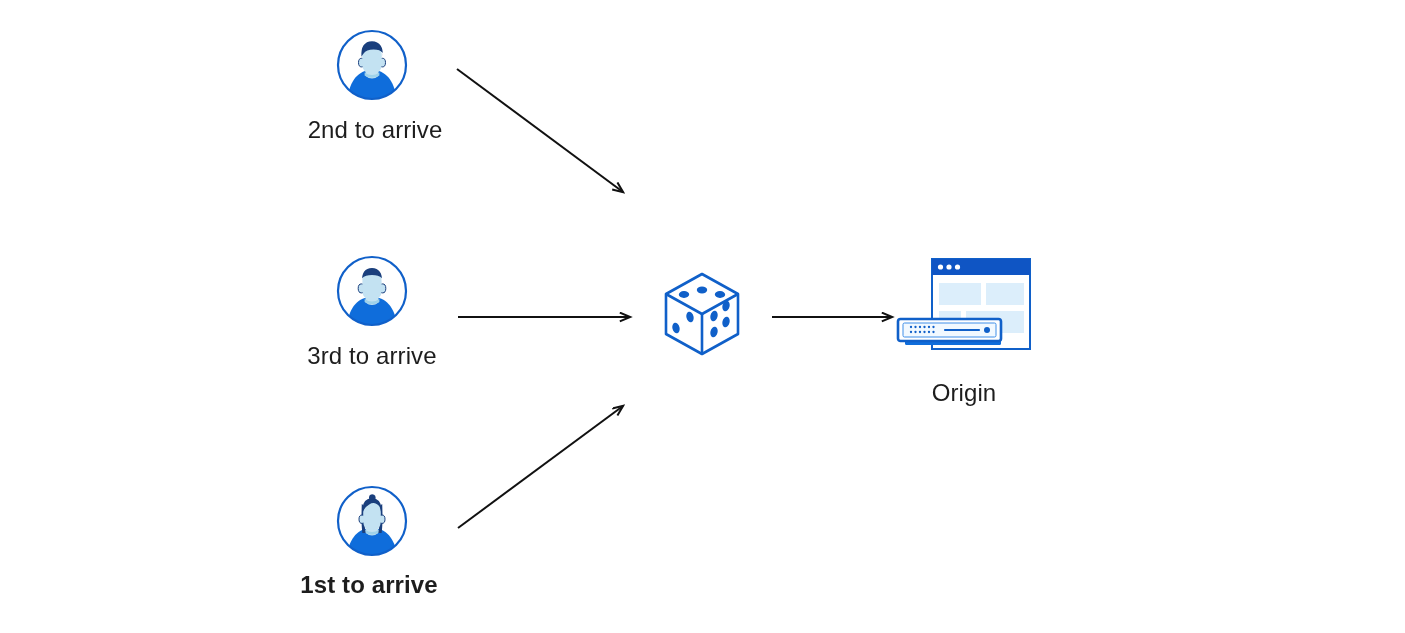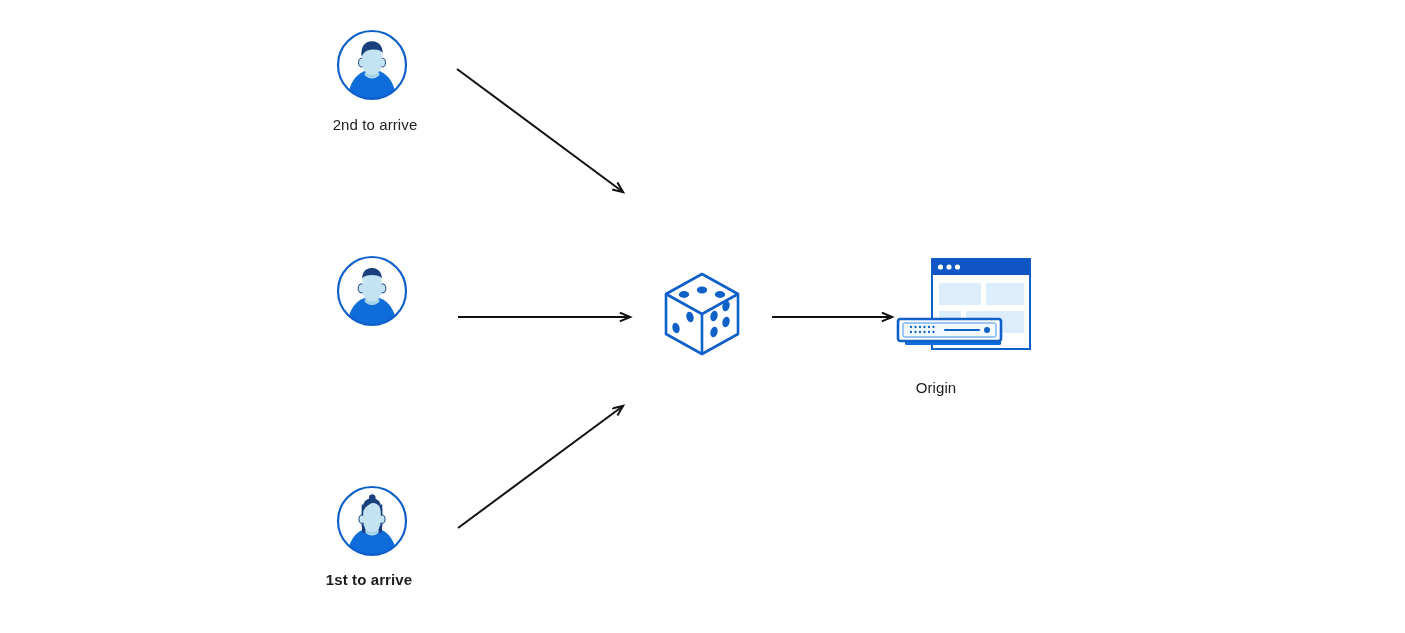--- a/index.html
+++ b/index.html
@@ -15,21 +15,21 @@
     width: 1405px;
     height: 633px;
     background: #ffffff;
     overflow: hidden;
   }
   .icon-wrap {
     position: absolute;
   }
   .node-label {
     position: absolute;
-    font-size: 15px;
+    font-size: 24px;
     color: #1d1d1d;
     letter-spacing: 0.1px;
     white-space: nowrap;
     text-align: center;
     font-weight: 400;
   }
   .arrow-layer {
     position: absolute;
     left: 0;
     top: 0;
@@ -96,20 +96,21 @@
         <path d="M30.5 37 L30.5 48.5 Q37 53.5 43.5 48.5 L43.5 37 Z" fill="#c3e2f2"></path>
         <path d="M29.6 45 Q37 50 44.4 45 L44.4 48 Q37 52.6 29.6 48 Z" fill="#9fd2ea"></path>
         <ellipse cx="26.4" cy="34.4" rx="3.2" ry="4.5" fill="#c3e2f2" stroke="#1a3f7d" stroke-width="1"></ellipse>
         <ellipse cx="47.6" cy="34.4" rx="3.2" ry="4.5" fill="#c3e2f2" stroke="#1a3f7d" stroke-width="1"></ellipse>
         <path d="M27.4 28 Q27.4 15.5 37 15.5 Q46.6 15.5 46.6 28 L46.6 36.5 Q46.6 45.8 37 45.8 Q27.4 45.8 27.4 36.5 Z" fill="#c3e2f2"></path>
         <path d="M27.0 27.6 Q26.4 14.4 37 14.0 Q47.6 14.4 47.0 27.8 L47.0 24.2 Q43.6 21.0 37 21.0 Q30.4 21.0 27.0 24.2 Z" fill="#1a3f7d"></path>
       </g>
       <circle cx="37" cy="37" r="34" fill="none" stroke="#1060c9" stroke-width="2.2"></circle>
     </svg>
   </div>
+  <div class="node-label" style="left:272px; top:342px; width:200px;">3rd to arrive</div>
 
   <div class="icon-wrap" style="left:335px; top:484px; width:74px; height:74px;">
     <svg width="74" height="74" viewBox="0 0 74 74">
       <defs>
         <clipPath id="clipC">
             <circle cx="37" cy="37" r="34"></circle>
           </clipPath>
       </defs>
       <circle cx="37" cy="37" r="34" fill="#ffffff"></circle>
       <g clip-path="url(#clipC)">
@@ -188,15 +189,15 @@
           <circle cx="27" cy="77" r="1.15"></circle>
             <circle cx="31.5" cy="77" r="1.15"></circle>
           <circle cx="36" cy="77" r="1.15"></circle>
             <circle cx="40.5" cy="77" r="1.15"></circle>
         </g>
         <line x1="52" y1="75" x2="86" y2="75" stroke="#1060c9" stroke-width="2.2" stroke-linecap="round"></line>
         <circle cx="94" cy="75" r="3" fill="#1060c9"></circle>
       </g>
     </svg>
   </div>
-  <div class="node-label" style="left:836px; top:379px; width:200px;">Origin</div>
+  <div class="node-label" style="left:864px; top:379px; width:200px;">Origin</div>
 
 </div>
 
 </body></html>

